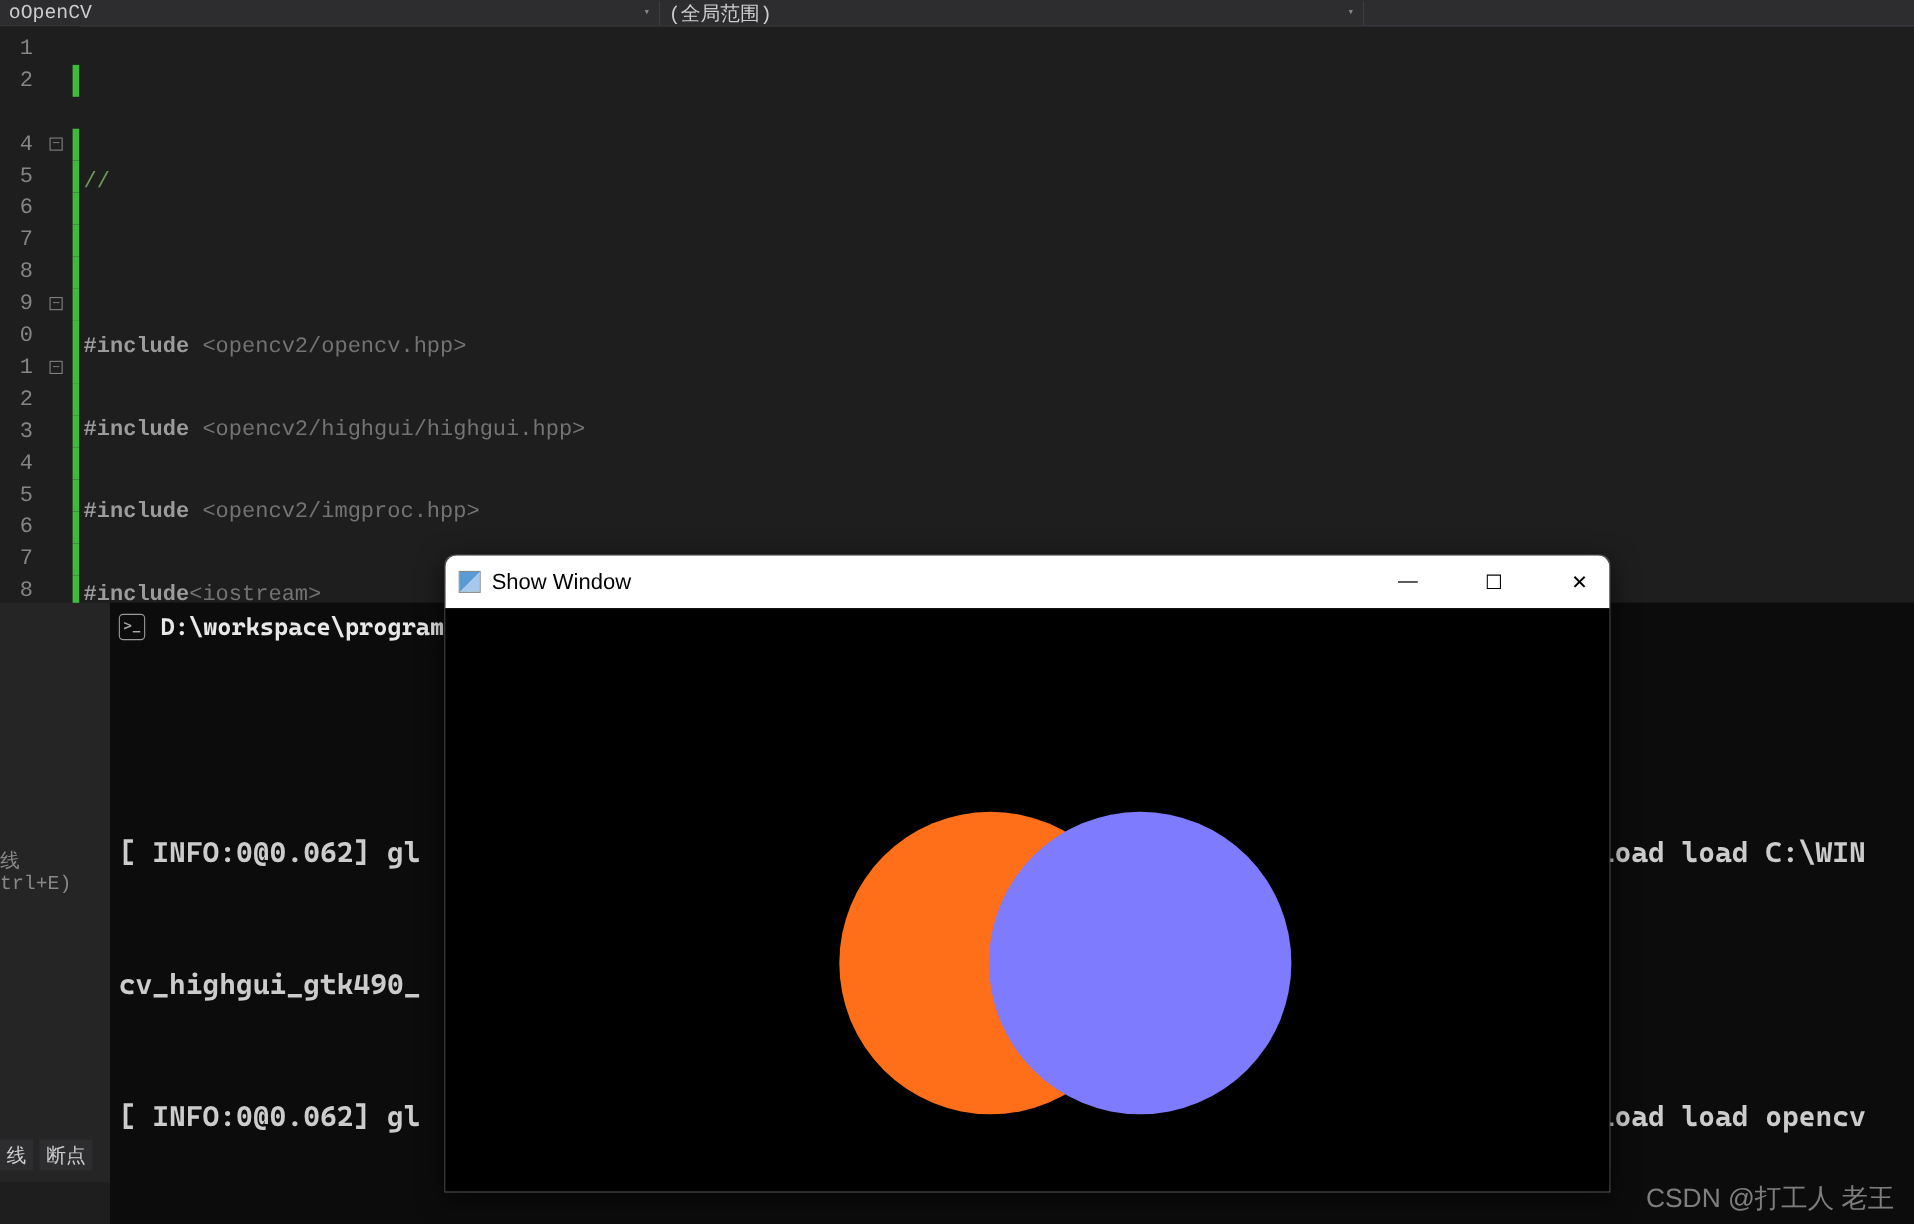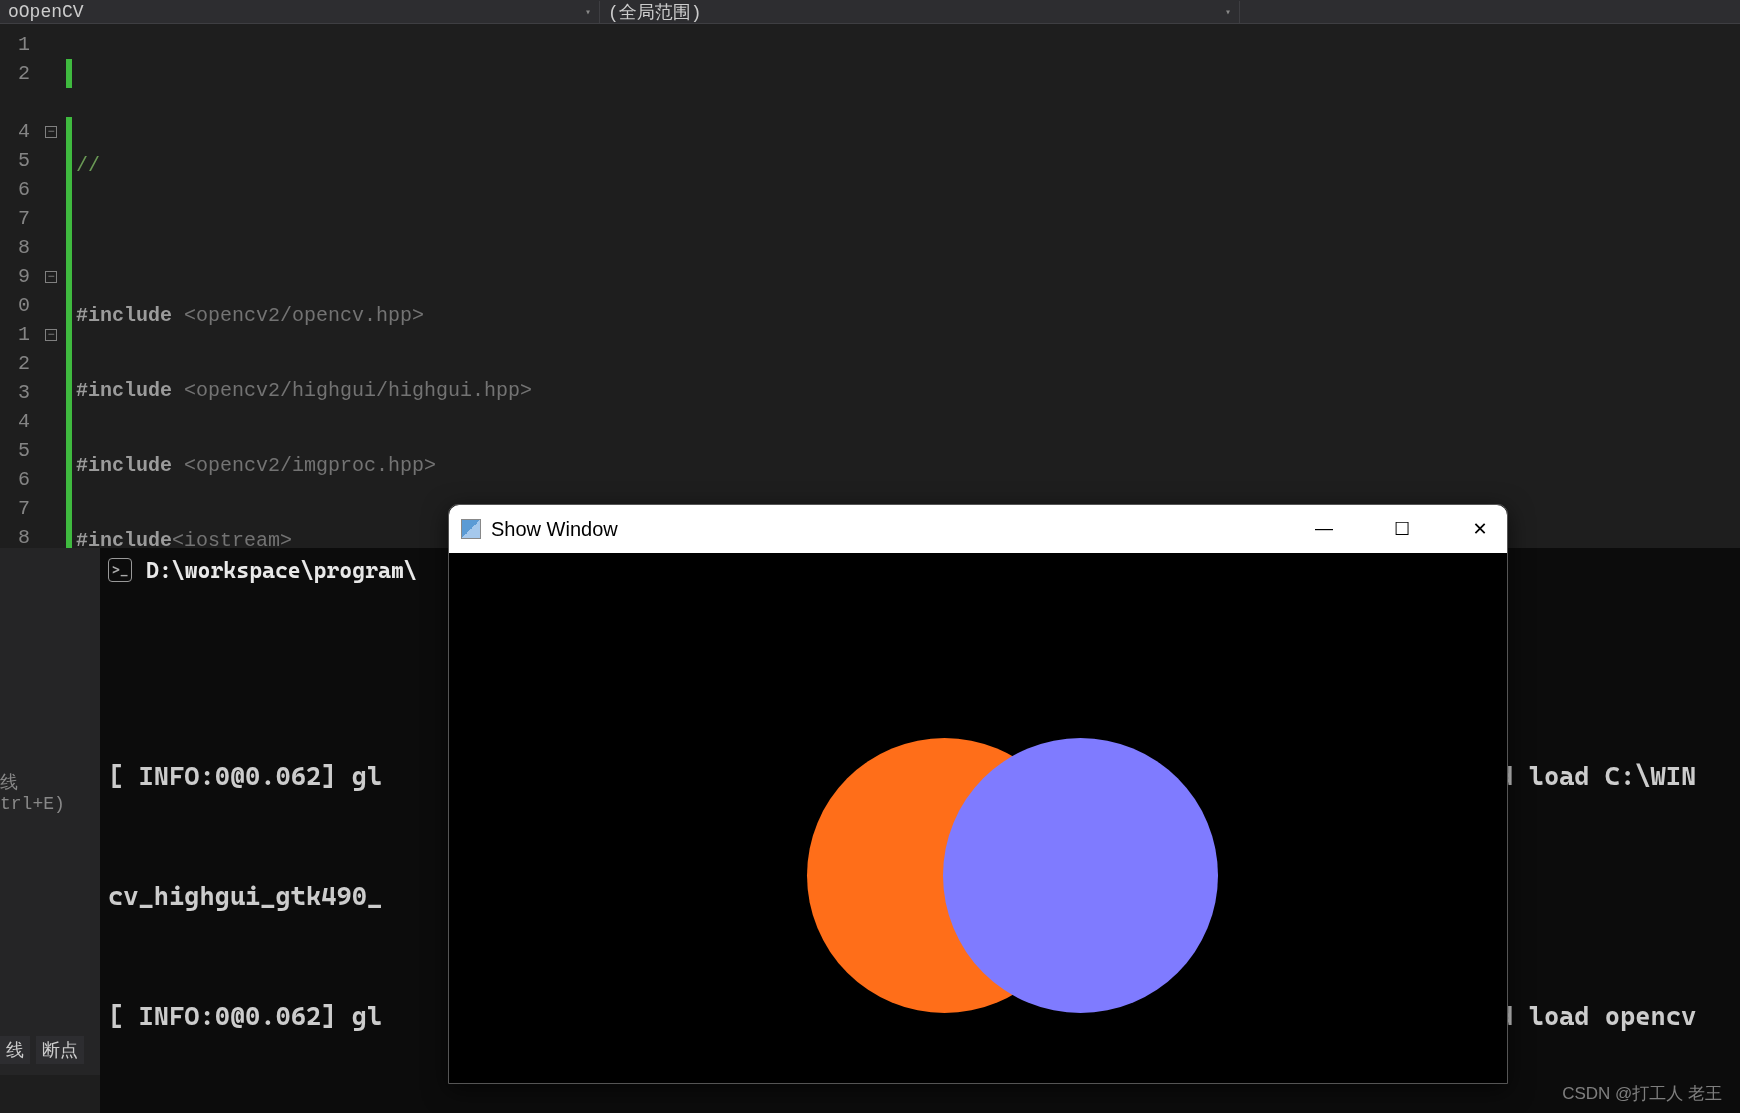--- a/index.html
+++ b/index.html
@@ -181,21 +181,20 @@
       position: absolute;
       left: 404px;
       top: 504px;
       width: 1060px;
       height: 580px;
       background: #000;
       border: 1px solid #555;
       border-top-left-radius: 10px;
       border-top-right-radius: 10px;
       box-shadow: 0 6px 24px rgba(0,0,0,.6);
-      margin-left: 44px;
     }
     .sw-titlebar {
       height: 48px;
       background: #fff;
       border-top-left-radius: 10px;
       border-top-right-radius: 10px;
       display: flex;
       align-items: center;
       padding: 0 12px;
       gap: 10px;
@@ -231,21 +230,21 @@
       left: 494px; top: 185px;
       background: #7f7bff;
     }
 
     .watermark {
       position: absolute;
       right: 18px;
       bottom: 8px;
       color: rgba(220,220,220,.55);
       font-family: 'Microsoft YaHei', sans-serif;
-      font-size: 17px;
+      font-size: 24px;
     }
   </style>
 </head>
 <body>
 
 <div class="top-toolbar">
   <div class="dropdown dd1">
     <span>oOpenCV</span>
     <span class="caret">▾</span>
   </div>

